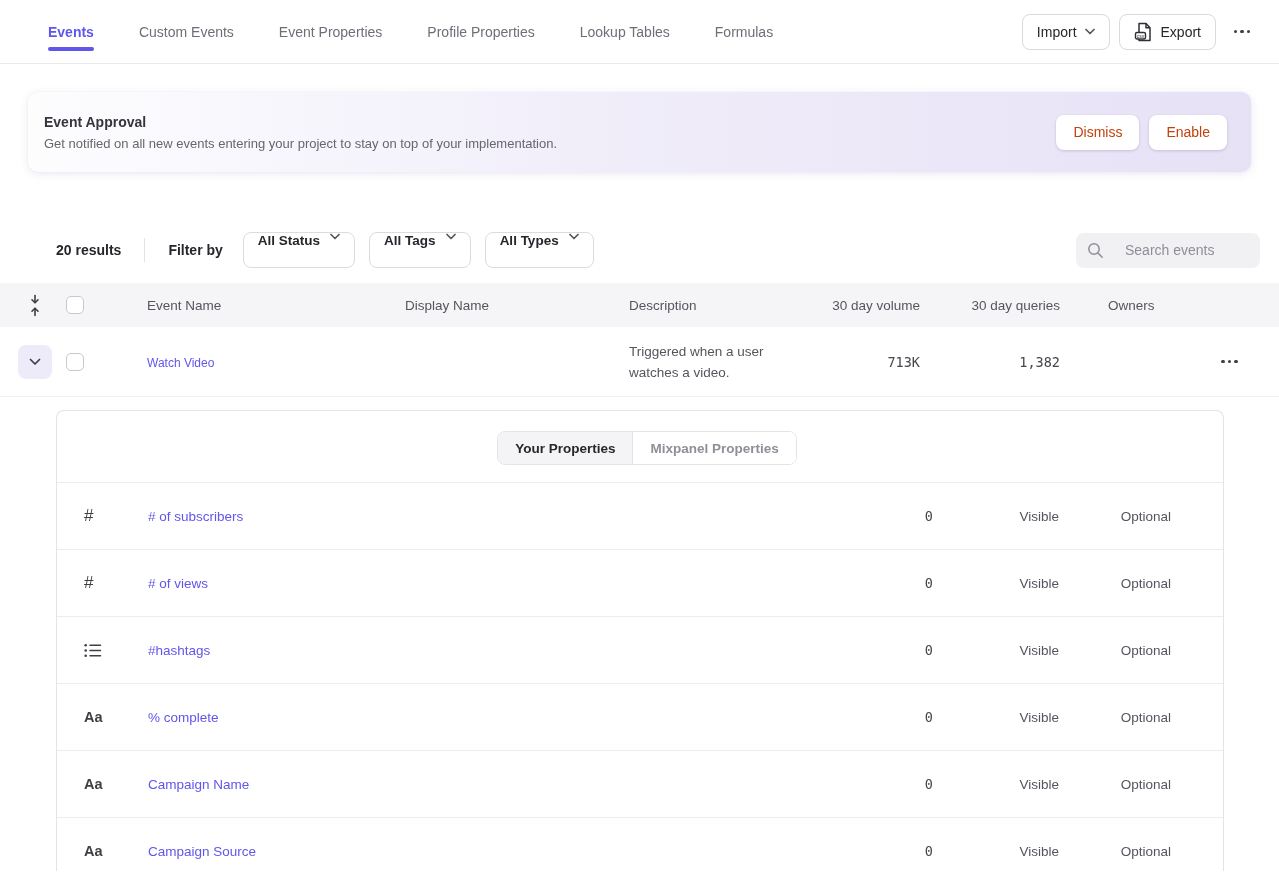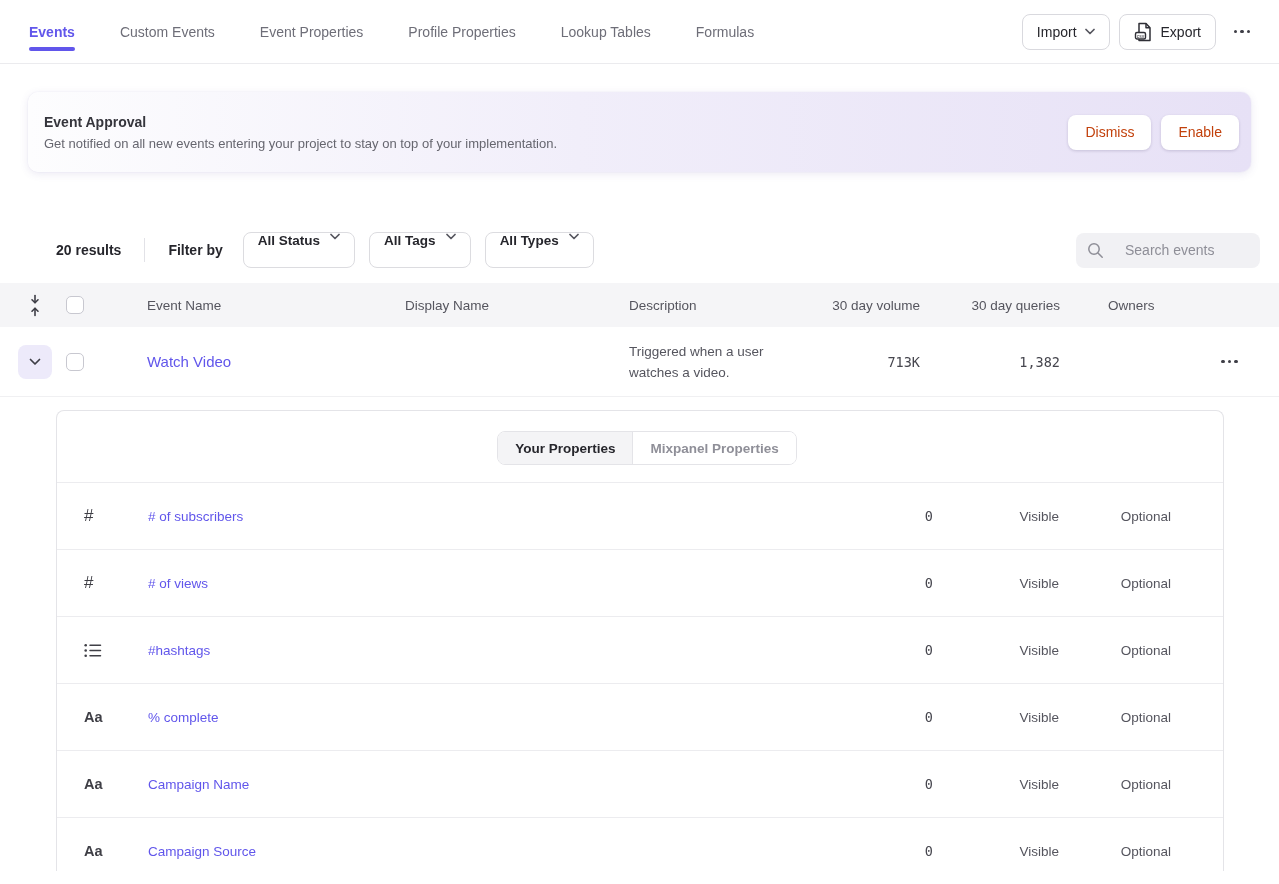--- a/index.html
+++ b/index.html
@@ -1,41 +1,41 @@
 <!DOCTYPE html>
 <html><head>
 <meta charset="utf-8">
 <style>
   * { margin:0; padding:0; box-sizing:border-box; }
   html,body { width:1279px; height:884px; overflow:hidden; background:#fff;
     font-family:"Liberation Sans", sans-serif; color:#2f2f36; }
 
   
   .topnav { height:64px; display:flex; align-items:center;
-    padding:0 20px 0 29px; border-bottom:1px solid #ebebee; background:#fff; }
+    padding:0 20px 0 48px; border-bottom:1px solid #ebebee; background:#fff; }
   .tabs { display:flex; gap:45px; height:64px; }
   .tab { position:relative; height:64px; display:flex; align-items:center;
     font-size:14px; color:#6e6e78; cursor:pointer; white-space:nowrap; }
   .tab.active { color:#6156EB; font-weight:700; }
   .tab.active::after { content:""; position:absolute; left:0; right:0; bottom:13px;
     height:3.5px; border-radius:2px; background:#6156EB; }
   .nav-actions { margin-left:auto; display:flex; align-items:center; gap:9px; }
   .btn-outline { height:36px; padding:0 14px; border:1px solid #d9d9de; border-radius:8px;
     background:#fff; font-size:14px; color:#26262c; display:flex; align-items:center;
     gap:8px; cursor:pointer; font-weight:500; }
   .more-btn { width:34px; height:36px; display:flex; align-items:center;
     justify-content:center; cursor:pointer; border-radius:8px; background:transparent; border:none; }
   .dots { display:inline-flex; gap:3px; }
   .dots i { width:3.5px; height:3.5px; border-radius:50%; background:#3e3e46; }
 
   
   .banner { margin:28px 28px 0 28px; height:80px; border-radius:10px;
     background:linear-gradient(90deg, #fdfdfe 0%, #f1eefa 45%, #e7e1f6 100%);
     box-shadow:0 2px 8px rgba(90,70,160,0.12), 0 0 1px rgba(90,70,160,0.20);
-    display:flex; align-items:center; padding:0 12px 0 16px; }
+    display:flex; align-items:center; padding:0 24px 0 16px; }
   .banner-title { font-size:14px; font-weight:700; color:#35353c; }
   .banner-desc { font-size:13px; color:#66666f; margin-top:6px; }
   .banner-actions { margin-left:auto; display:flex; gap:10px; }
   .banner-btn { height:35px; padding:0 17px; background:#fff; border:none; border-radius:8px;
     font-size:14px; font-weight:400; color:#c2410c; cursor:pointer;
     box-shadow:0 1px 3px rgba(40,30,80,0.18); }
 
   
   .filter-row { margin:60px 19px 0 56px; display:flex; align-items:center; height:36px; }
   .results { font-size:14px; font-weight:700; color:#26262c; }
@@ -59,21 +59,21 @@
   .cell-right { text-align:right; }
   .cell-owners { padding-left:48px; }
   .checkbox { width:18px; height:18px; border:1.5px solid #c8c8d0; border-radius:5px;
     background:#fff; cursor:pointer; }
   .collapse-btn { width:34px; height:34px; margin-left:18px; display:flex; align-items:center;
     justify-content:center; background:transparent; border:none; cursor:pointer; }
 
   .event-row { height:70px; background:#fff; border-bottom:1px solid #f0f0f2; }
   .expander { width:34px; height:34px; margin-left:18px; border:none; border-radius:8px;
     background:#edeafa; display:flex; align-items:center; justify-content:center; cursor:pointer; }
-  .event-link { font-size:15px; color:#6156EB; cursor:pointer; text-decoration:none; }
+  .event-link { font-size:12px; color:#6156EB; cursor:pointer; text-decoration:none; }
   .event-desc { font-size:13.5px; color:#55555e; line-height:21px; max-width:175px; }
   .metric { font-family:"DejaVu Sans Mono", monospace; font-size:13.5px; color:#46464e; }
   .row-actions { display:flex; justify-content:center; }
 
   
   .prop-card { margin:13px 0 0 56px; width:1168px; height:461px;
     border:1px solid #e4e4e8; border-bottom:none; border-radius:8px 8px 0 0;
     background:#fff; overflow:hidden; }
   .prop-tabs-bar { padding:20px 0 17px 14px;text-align:center; }
   .ptab-group { display:inline-flex; border:1px solid #e4e4e8; border-radius:8px;

